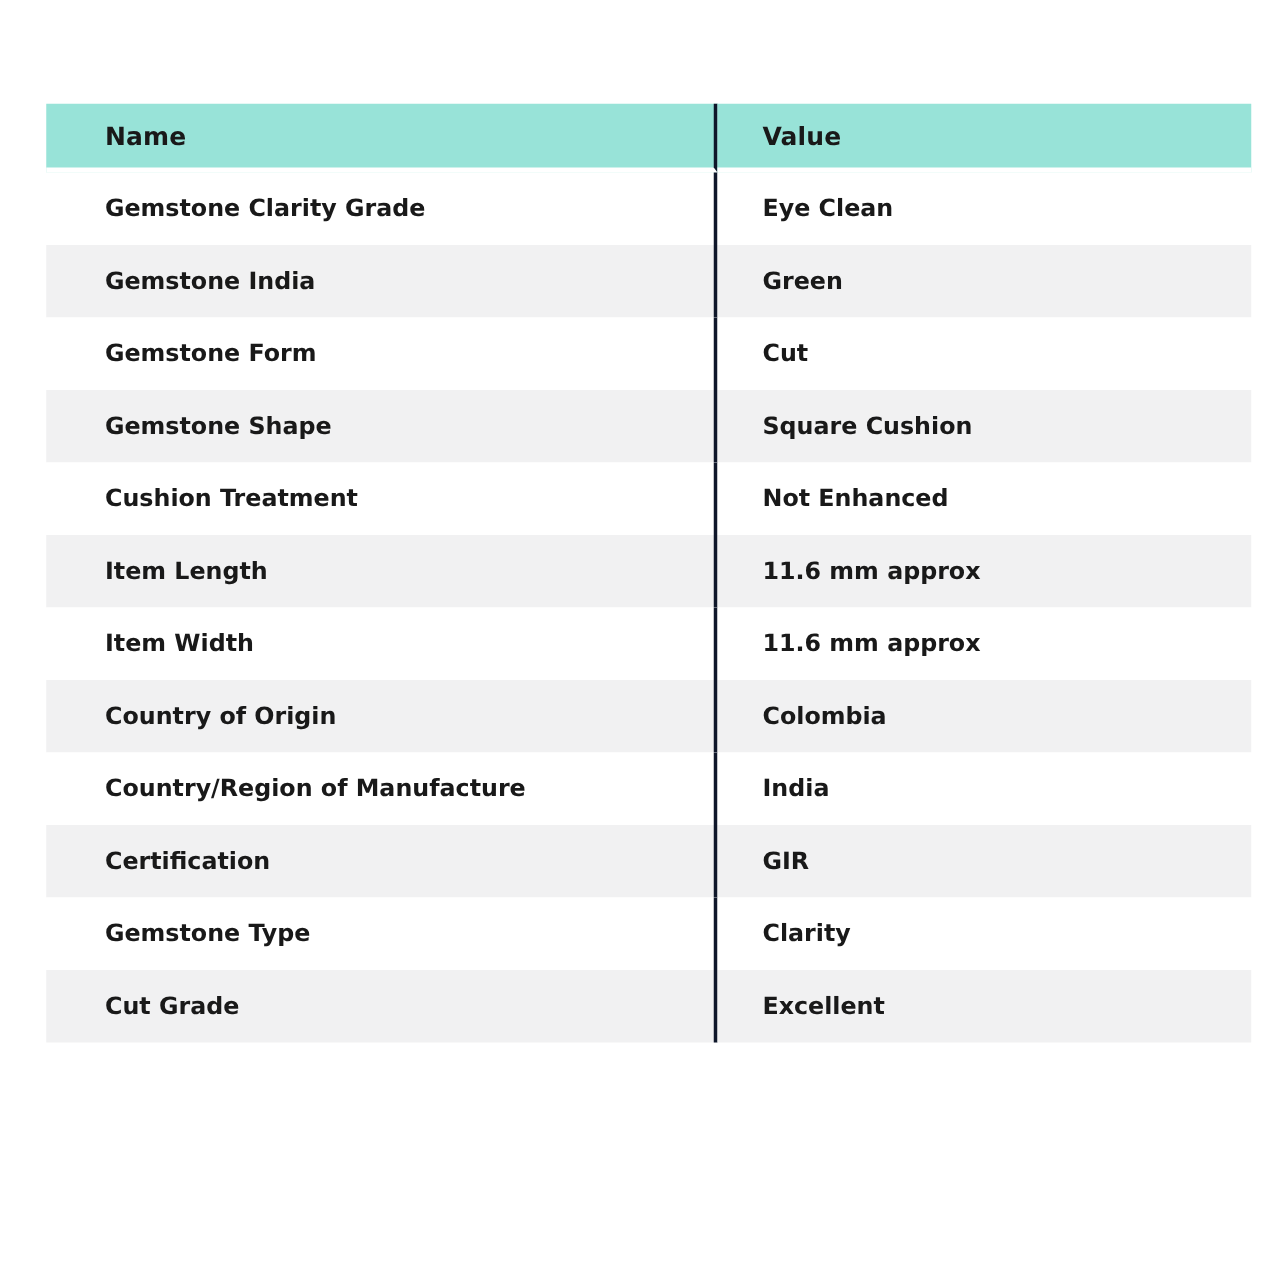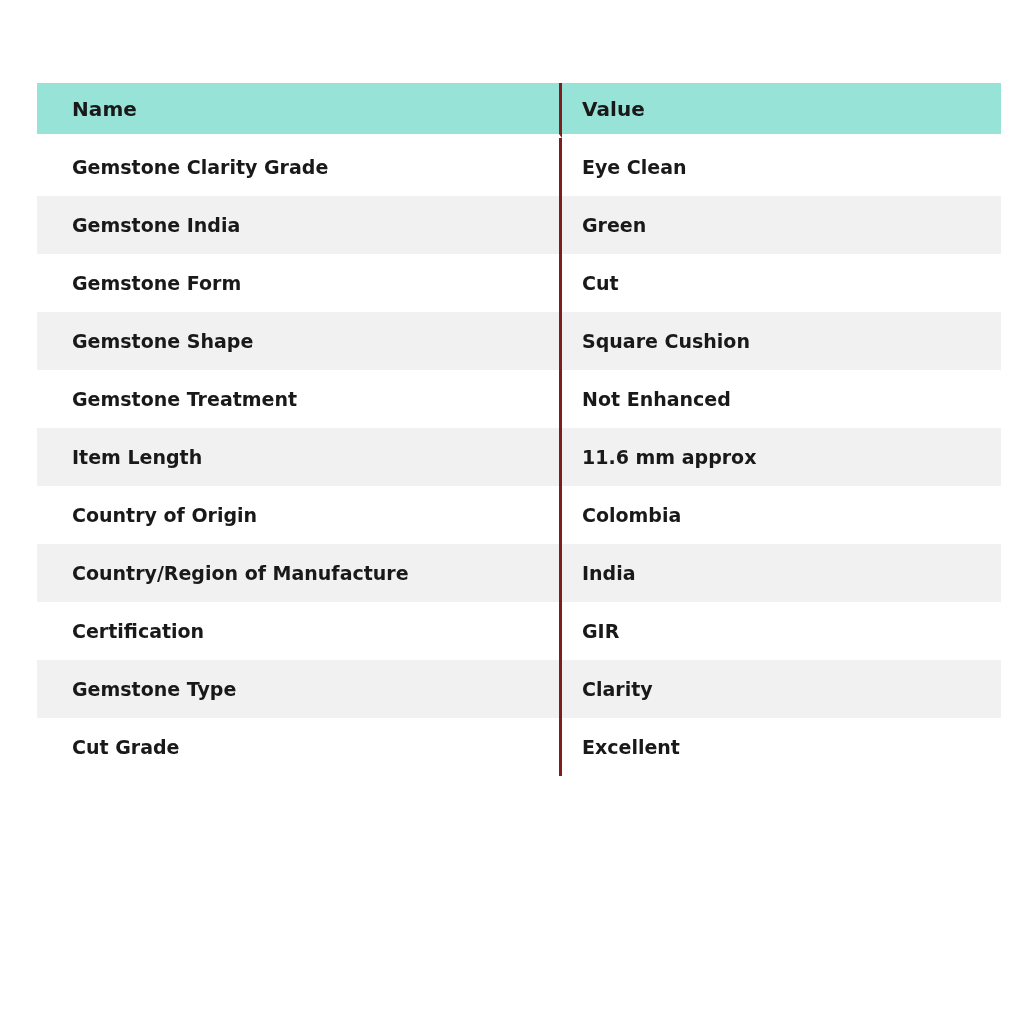--- a/index.html
+++ b/index.html
@@ -50,25 +50,25 @@
   table.spec-table tbody tr:nth-child(even) td {
     background: var(--stripe-bg);
   }
   table.spec-table tbody tr:nth-child(odd) td {
     background: #ffffff;
   }
   .col-name {
     width: 487px;
   }
   th.col-name, td.cell-name {
-    border-right: 3px solid #7f1d1d;
-    padding-left: 35px;
+    border-right: 3px solid #0f172a;
+    padding-left: 47px;
   }
   th.col-value, td.cell-value {
-    padding-left: 20px;
+    padding-left: 36px;
   }
 </style>
 </head>
 <body>
 
 <div class="spec-table-wrap">
   <table class="spec-table">
     <thead>
       <tr>
         <th class="col-name">Name</th>
@@ -86,25 +86,29 @@
         </tr>
         <tr>
           <td class="cell-name">Gemstone Form</td>
           <td class="cell-value">Cut</td>
         </tr>
         <tr>
           <td class="cell-name">Gemstone Shape</td>
           <td class="cell-value">Square Cushion</td>
         </tr>
         <tr>
-          <td class="cell-name">Gemstone Treatment</td>
+          <td class="cell-name">Cushion Treatment</td>
           <td class="cell-value">Not Enhanced</td>
         </tr>
         <tr>
           <td class="cell-name">Item Length</td>
+          <td class="cell-value">11.6 mm approx</td>
+        </tr>
+        <tr>
+          <td class="cell-name">Item Width</td>
           <td class="cell-value">11.6 mm approx</td>
         </tr>
         <tr>
           <td class="cell-name">Country of Origin</td>
           <td class="cell-value">Colombia</td>
         </tr>
         <tr>
           <td class="cell-name">Country/Region of Manufacture</td>
           <td class="cell-value">India</td>
         </tr>

